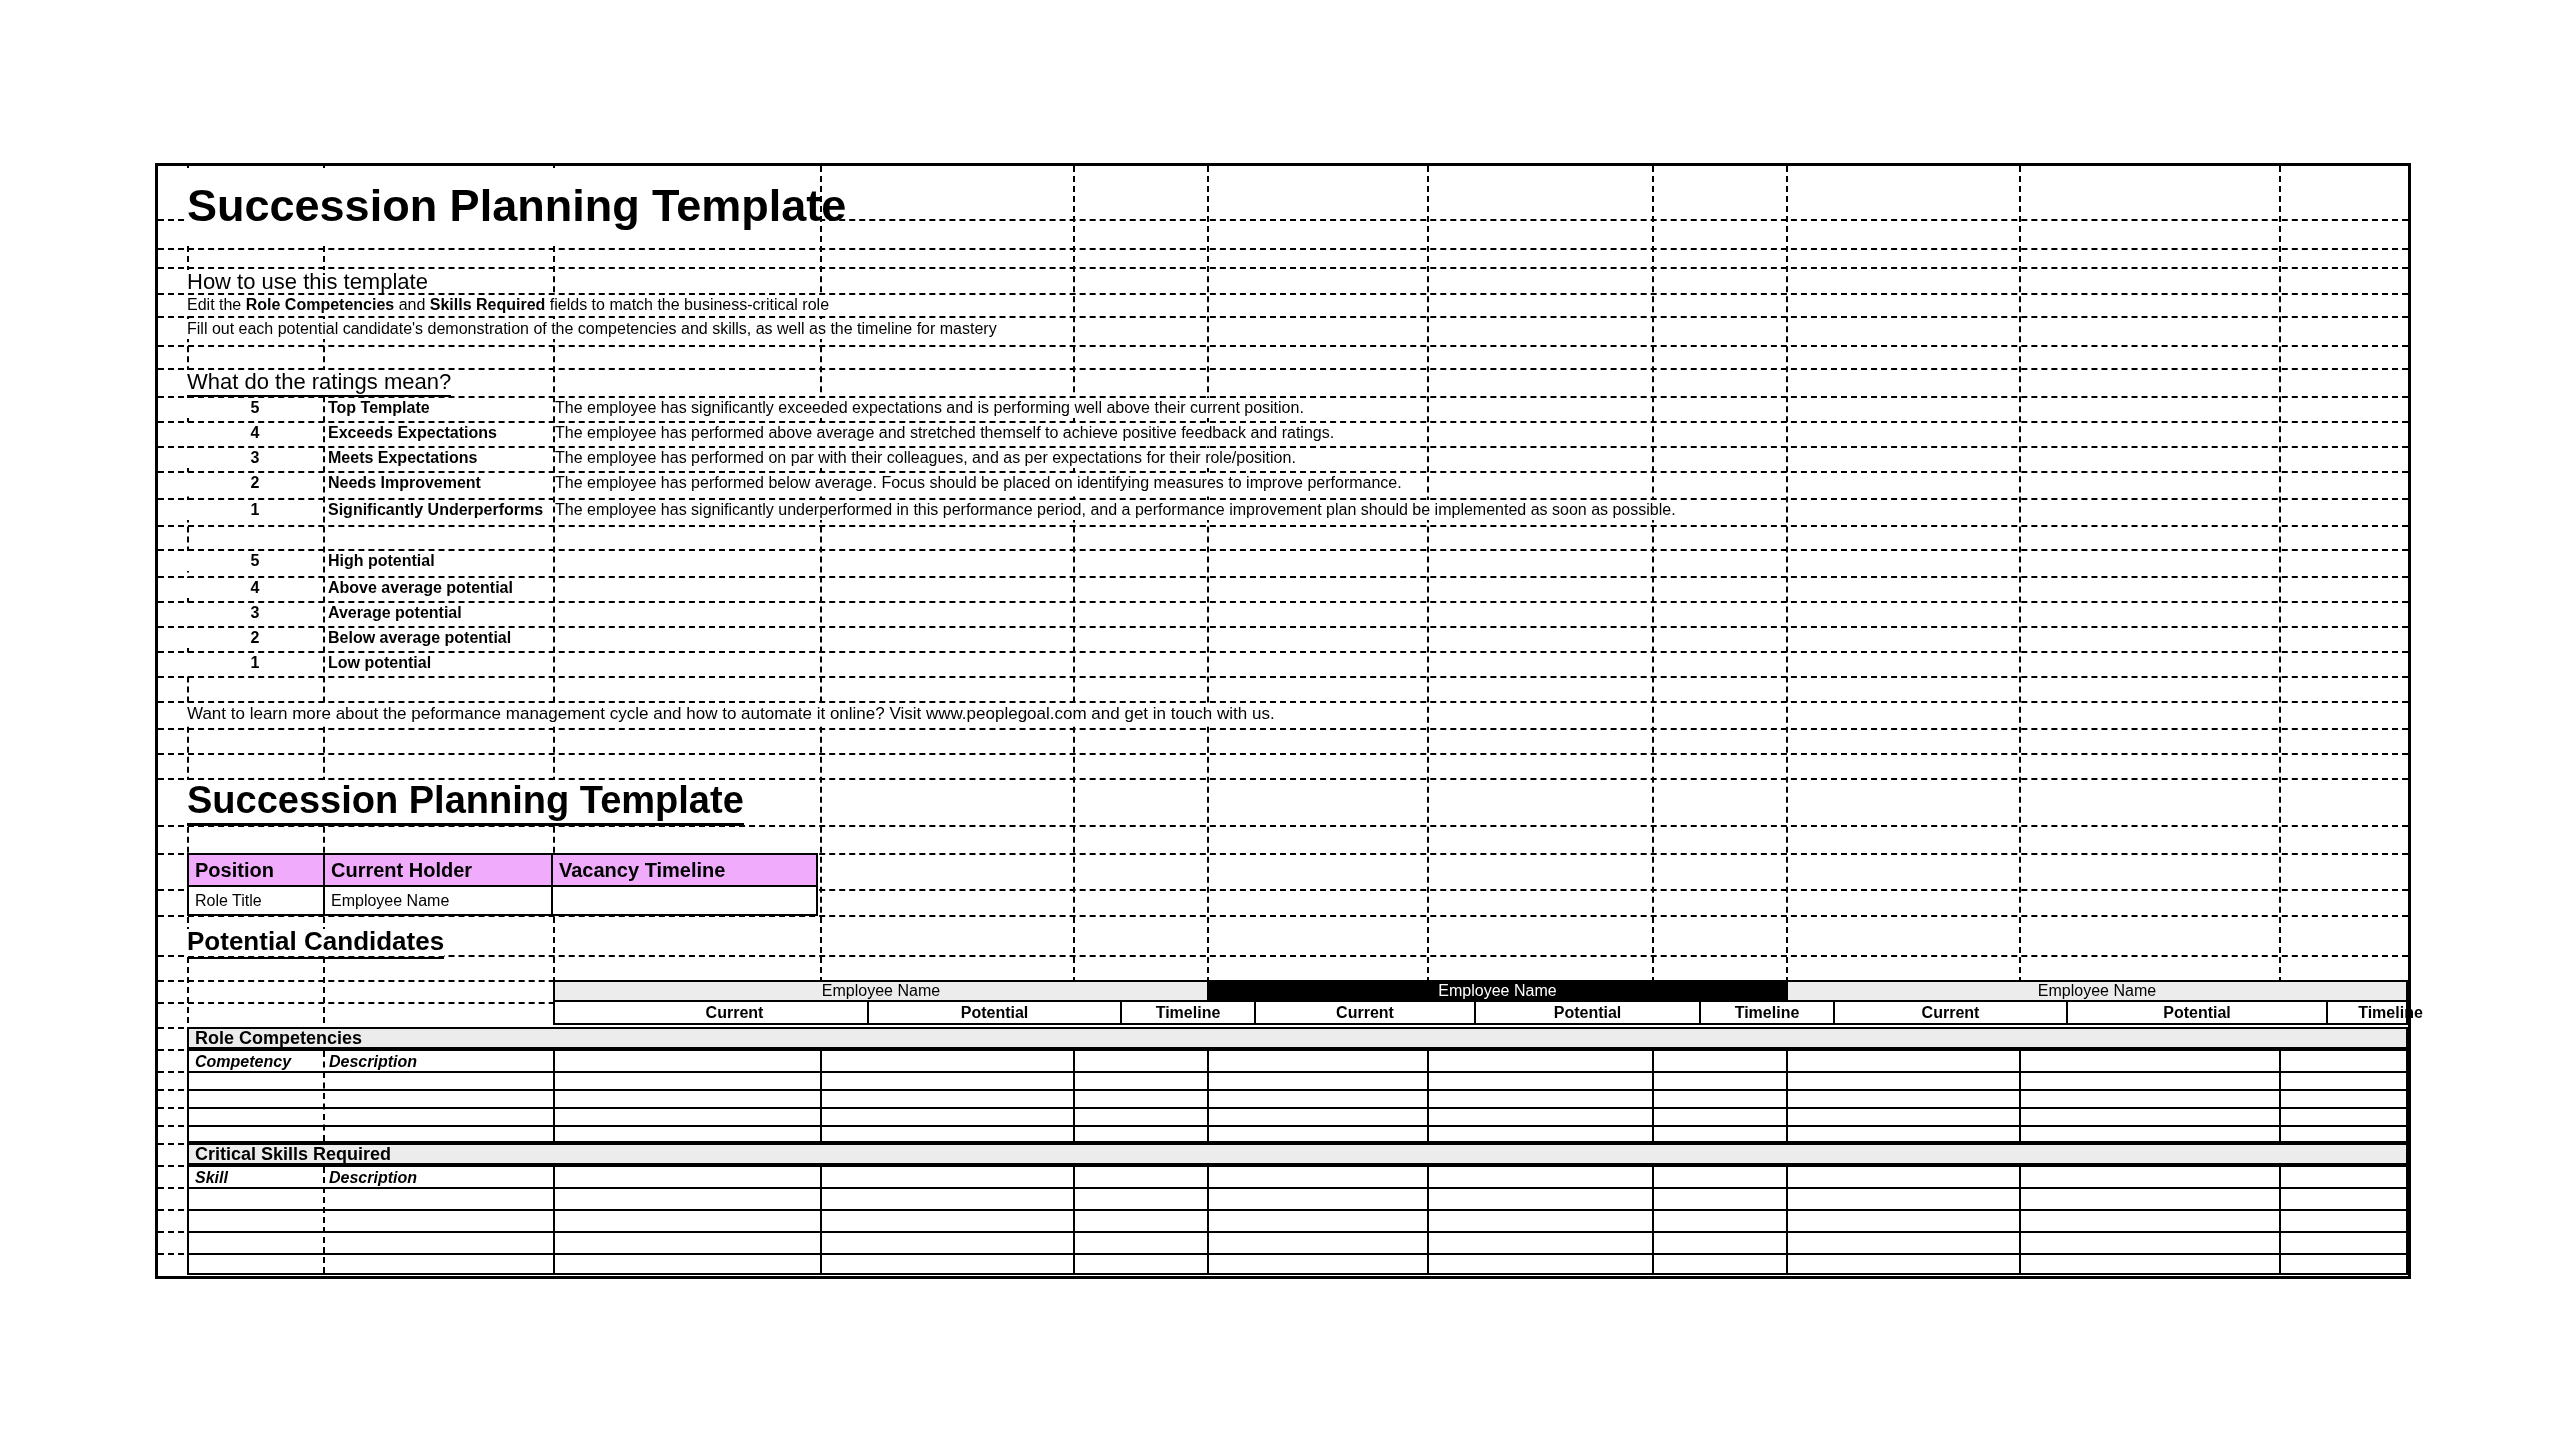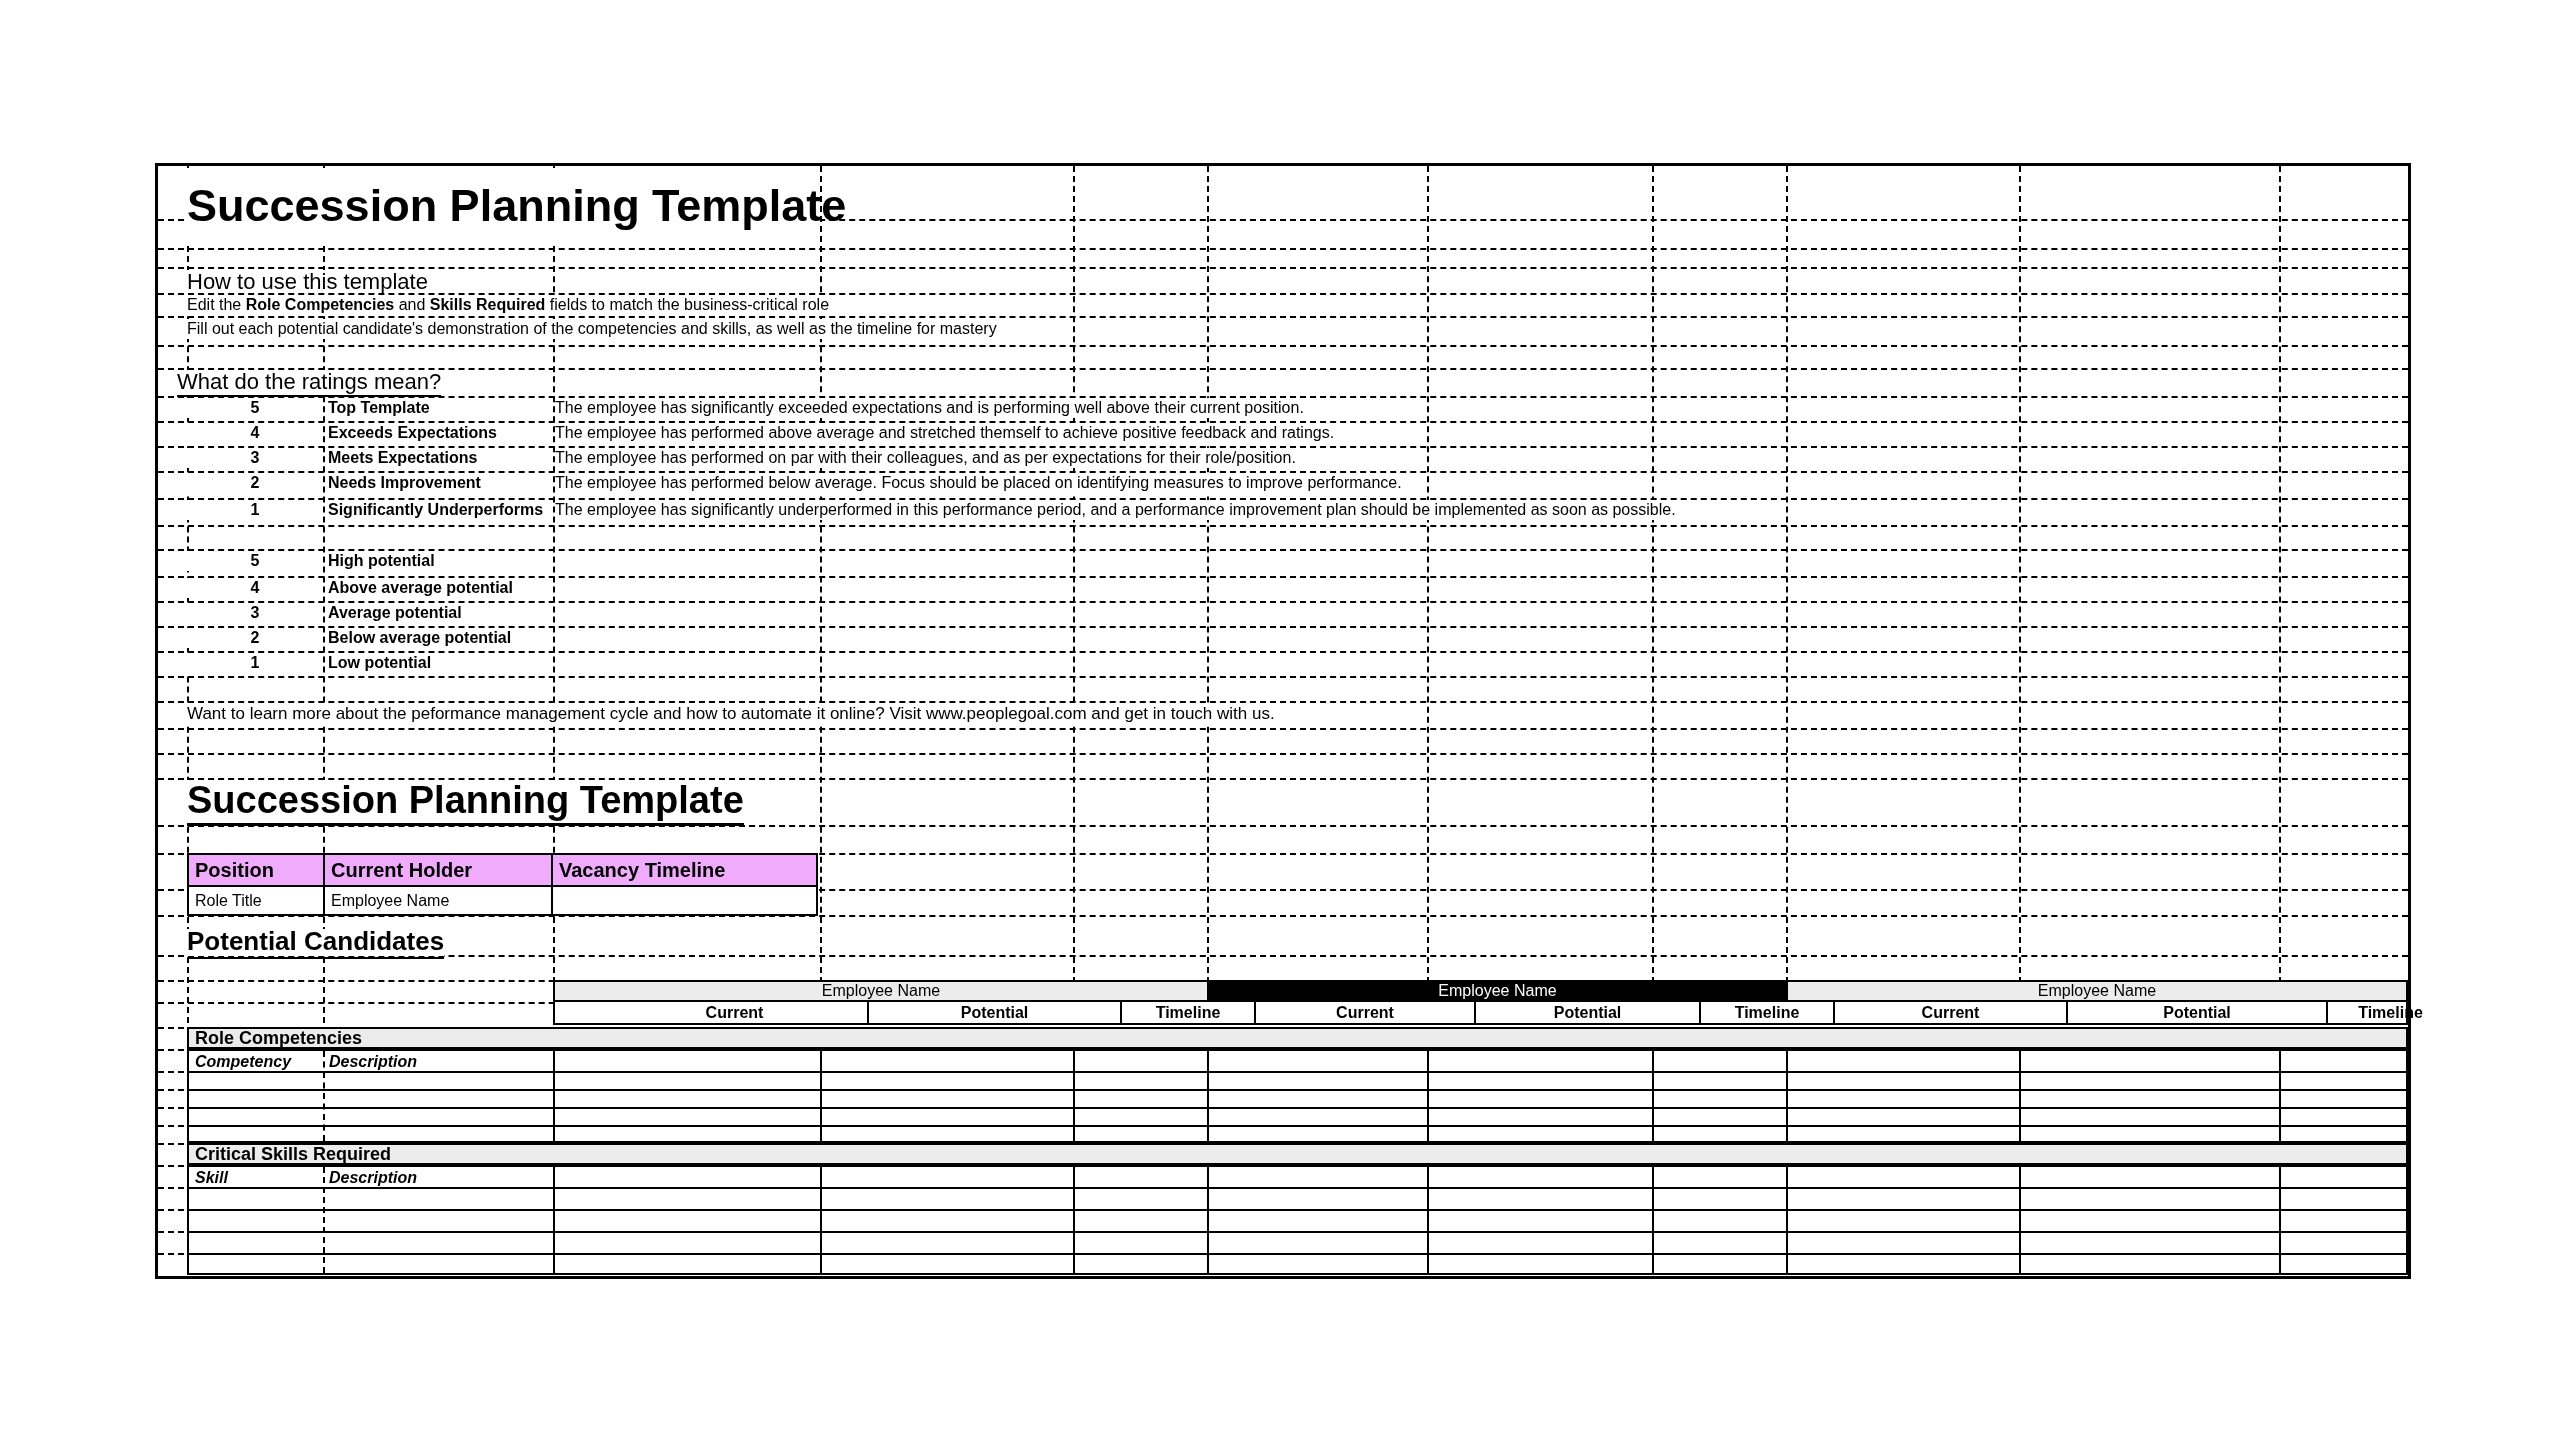--- a/index.html
+++ b/index.html
@@ -122,21 +122,21 @@
     <i class="vl" style="left:1628px"></i>
     <i class="vl" style="left:1861px"></i>
     <i class="vl" style="left:2121px"></i>
 
     <div class="blk t1">Succession Planning Template</div>
 
     <div class="blk h2" style="left:29px;top:104px;"><span class="u">How to use this template</span></div>
     <div class="blk body16 keepws" style="left:29px;top:129px;"><span>Edit the </span><b>Role Competencies</b><span> and </span><b>Skills Required</b><span> fields to match the business-critical role</span></div>
     <div class="blk body16" style="left:29px;top:153px;">Fill out each potential candidate's demonstration of the competencies and skills, as well as the timeline for mastery</div>
 
-    <div class="blk h2" style="left:19px;top:204px;"><span class="u">What do the ratings mean?</span></div>
+    <div class="blk h2" style="left:29px;top:204px;"><span class="u">What do the ratings mean?</span></div>
 
     <div class="rrow">
       <span class="num" style="top:232px">5</span>
       <span class="lbl" style="top:232px">Top Template</span>
       <span class="desc" style="top:232px">The employee has significantly exceeded expectations and is performing well above their current position.</span>
     </div>
     <div class="rrow">
       <span class="num" style="top:257px">4</span>
       <span class="lbl" style="top:257px">Exceeds Expectations</span>
       <span class="desc" style="top:257px">The employee has performed above average and stretched themself to achieve positive feedback and ratings.</span>

